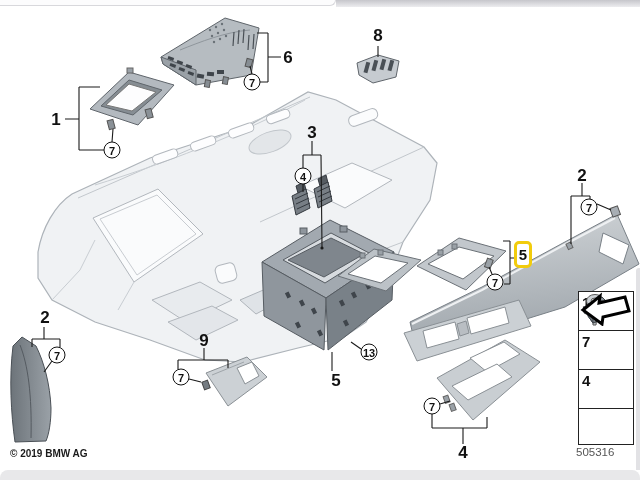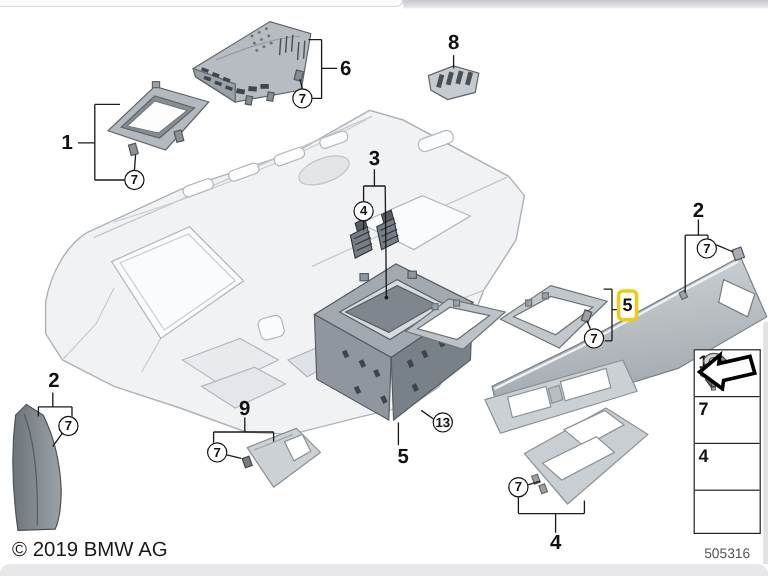--- a/index.html
+++ b/index.html
@@ -13,23 +13,23 @@
       font-size:11px;font-weight:bold;color:#111;transform:translate(-50%,-50%);box-sizing:border-box;}
   .hl{position:absolute;left:514px;top:241px;width:12px;height:21px;border:3.5px solid #F2CC0C;
       border-radius:5px;background:#fff;display:flex;align-items:center;justify-content:center;
       font-size:15px;font-weight:bold;color:#111;}
   #legend{position:absolute;left:578px;top:291px;width:56px;height:154px;border:1.6px solid #222;
           box-sizing:border-box;display:grid;grid-template-rows:38px 39px 39px auto;background:#fff;}
   .lrow{border-top:1.5px solid #222;display:flex;align-items:flex-start;}
   .lrow:first-child{border-top:none;}
   .lnum{font-size:15px;font-weight:bold;color:#111;padding:2px 0 0 3px;}
   .licon{margin-left:auto;}
-  #pcode{position:absolute;left:576px;top:456px;width:60px;text-align:center;
+  #pcode{position:absolute;left:576px;top:446px;width:60px;text-align:left;
          font-size:11.5px;color:#555;}
-  #copyright{position:absolute;left:10px;top:448px;font-size:17px;font-weight:normal;color:#1a1a1a;}
+  #copyright{position:absolute;left:10px;top:448px;font-size:10px;font-weight:bold;color:#1a1a1a;}
   #edge-top-left{position:absolute;left:0;top:0;width:336px;height:6px;background:#fcfcfd;
      border-right:1px solid #d8d8dc;border-bottom:1px solid #d8d8dc;border-bottom-right-radius:6px;box-sizing:border-box;}
   #edge-top-right{position:absolute;left:336px;top:0;width:304px;height:7px;
      background:linear-gradient(#c6c6cb,#ececef);}
   #edge-bottom{position:absolute;left:0;top:470px;width:640px;height:10px;background:#e8e8ea;
      border-radius:8px 8px 0 0;}
   #edge-right{position:absolute;left:636px;top:268px;width:4px;height:202px;background:#e2e2e5;
      border-top-left-radius:3px;}
 </style>
 </head>

